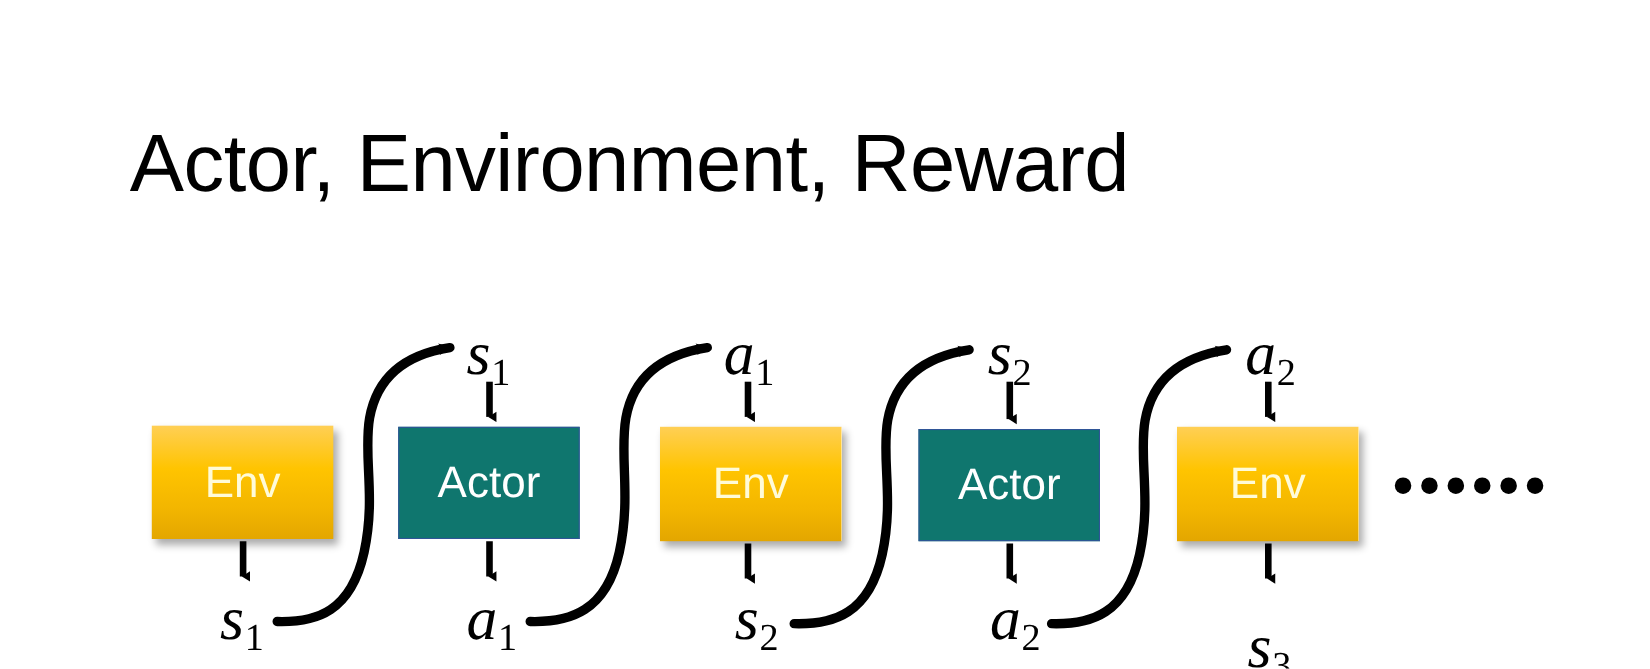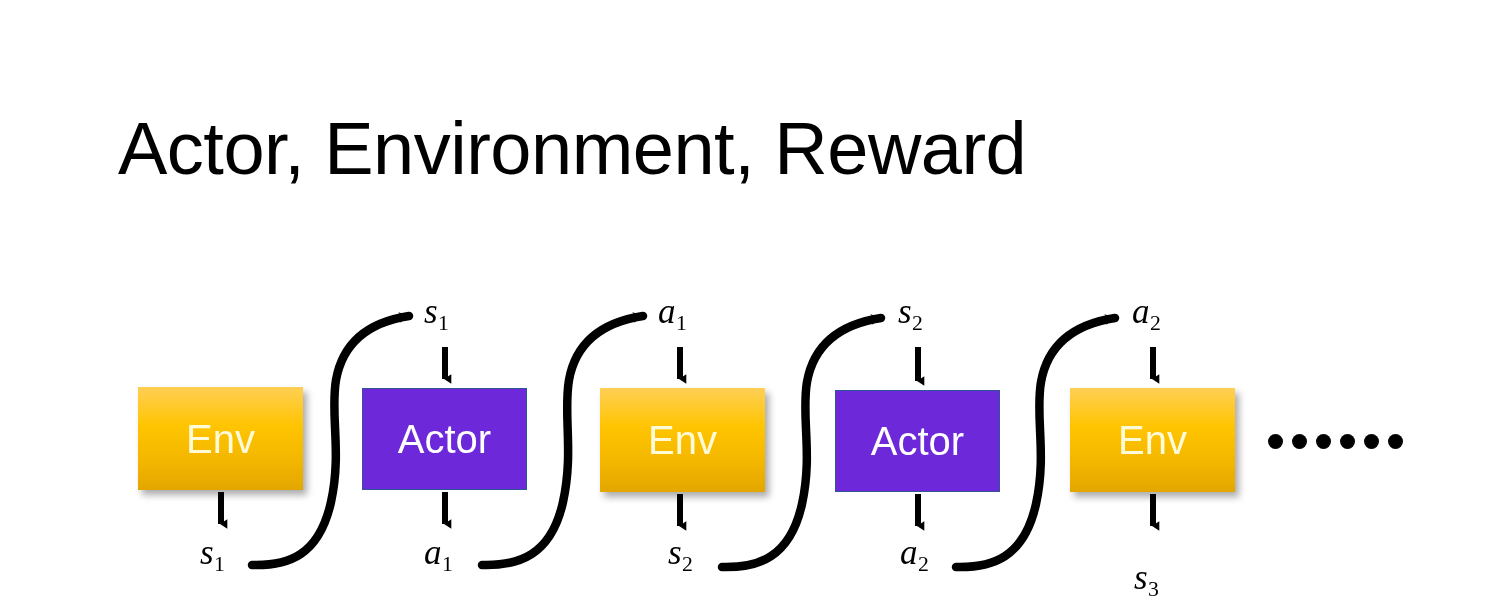--- a/index.html
+++ b/index.html
@@ -56,34 +56,34 @@
     user-select: none;
   }
   .box-env {
     background: linear-gradient(to bottom, #FFCF55 0%, #FFC400 38%, #F3B600 72%, #E3A600 100%);
     box-shadow: 4px 5px 7px rgba(0,0,0,0.33);
   }
   .box-env .proc-label {
     color: #FFFBD8;
   }
   .box-actor {
-    background: #6d28d9;
+    background: #0f766e;
     border: 1.5px solid #2F5597;
     align-items: center;
   }
   .box-actor .proc-label {
     color: #FFFFFF;
   }
 
   
   .var-label {
     position: absolute;
     font-family: "Liberation Serif", serif;
     font-style: italic;
-    font-size: 35px;
+    font-size: 56px;
     color: #000000;
     white-space: nowrap;
     line-height: 1;
     user-select: none;
   }
   .var-label sub {
     font-size: 0.62em;
     font-style: normal;
     vertical-align: baseline;
     position: relative;

